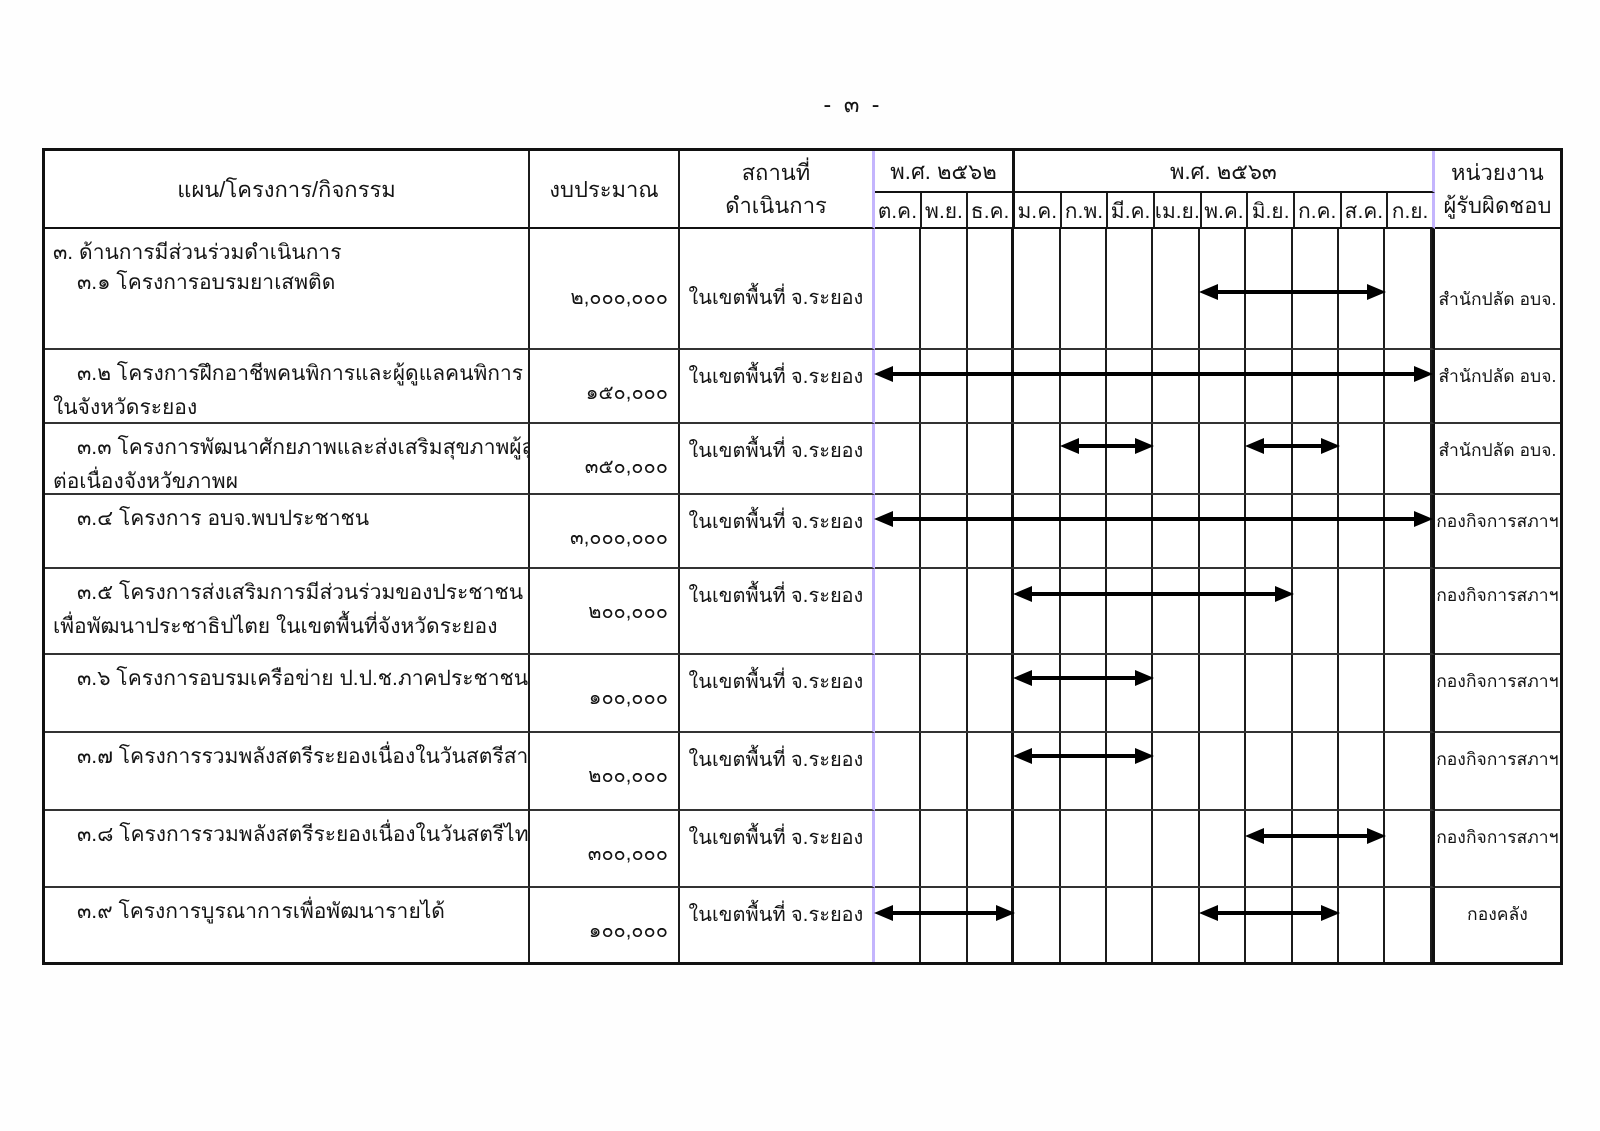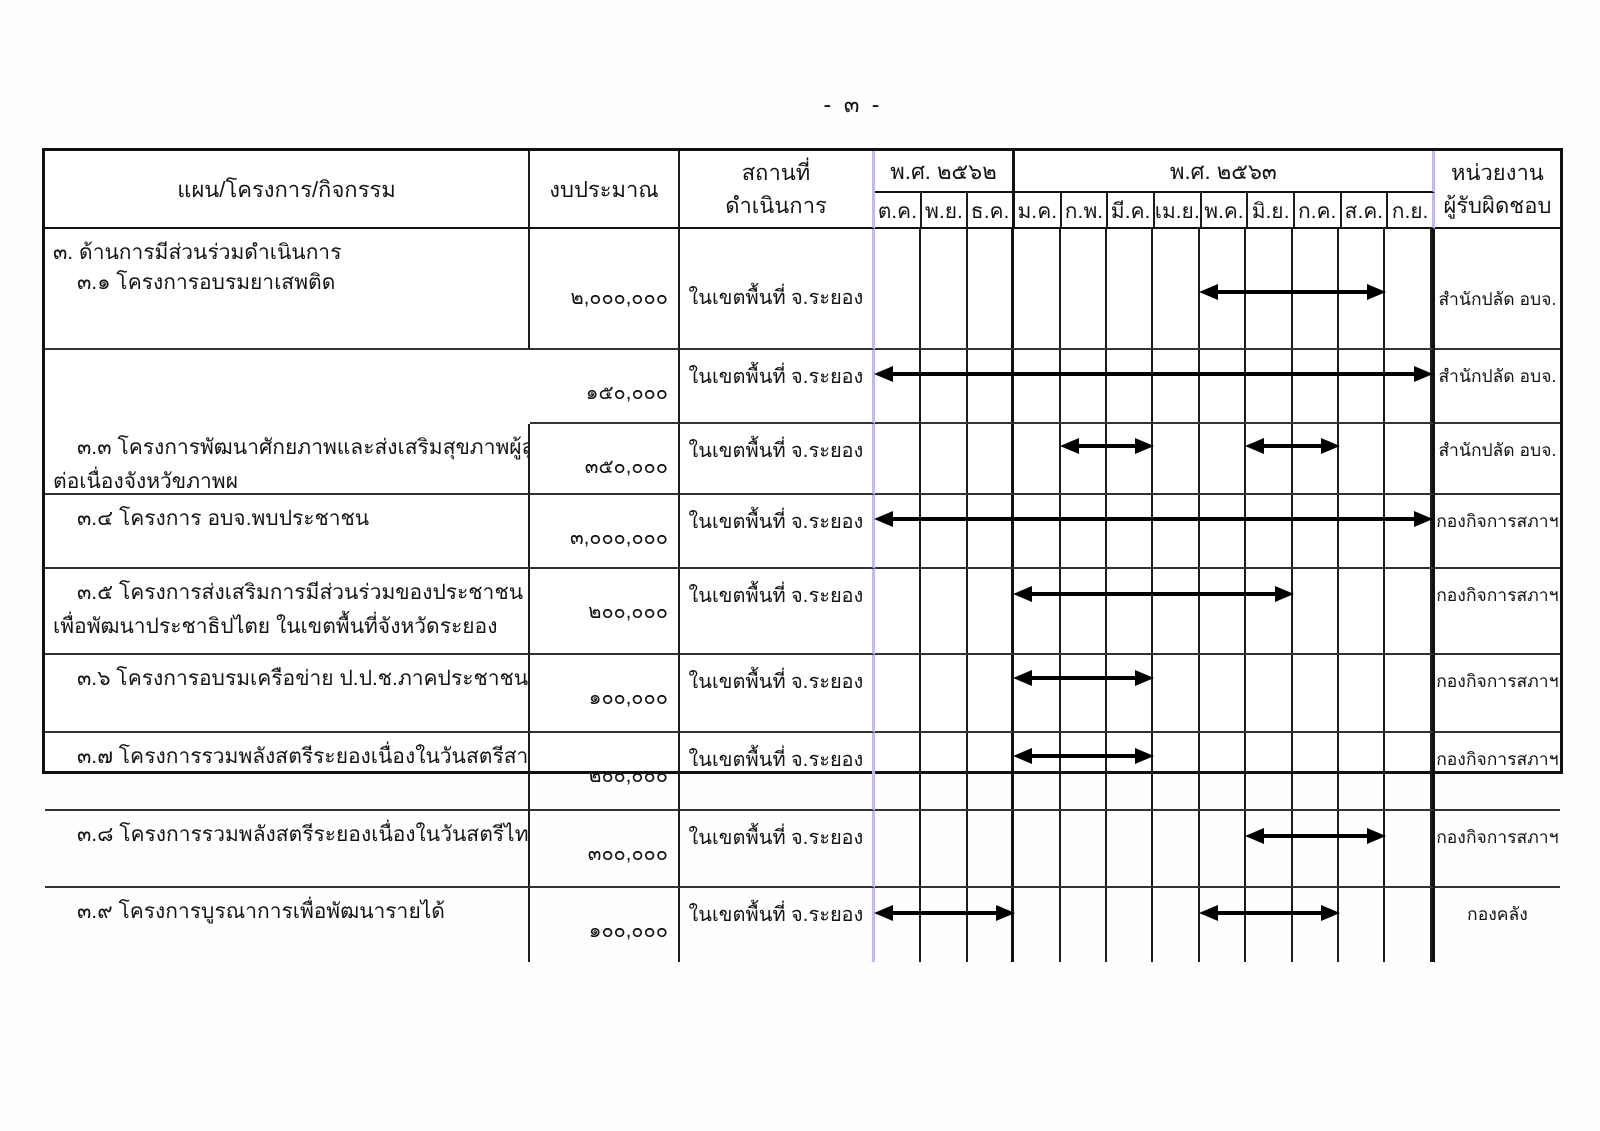--- a/index.html
+++ b/index.html
@@ -5,21 +5,21 @@
   html,body { margin:0; padding:0; }
   body {
     width:1600px; height:1131px; background:#fefefe; position:relative;
     font-family:"Liberation Sans","DejaVu Sans",sans-serif; color:#141414;
   }
   .pagenum {
     position:absolute; top:86px; left:753px; width:200px; text-align:center;
     font-size:23px; letter-spacing:3px;
   }
   .tbl {
-    position:absolute; left:42px; top:148px; width:1521px; height:626px;
+    position:absolute; left:42px; top:148px; width:1521px; height:817px;
     box-sizing:border-box; border:3px solid #111; background:#fff;
     display:grid;
     grid-template-columns:485px 150px 195px repeat(12,46.666px) 125px;
     grid-template-rows:42px 36px 121px 74px 71px 74px 86px 78px 78px 77px 74px;
   }
   .c { box-sizing:border-box; border-right:2px solid #1c1c1c; border-bottom:2px solid #333;
        font-size:21px; overflow:hidden; }
   .hc { display:flex; flex-direction:column; align-items:center; justify-content:center;
         text-align:center; font-size:22px; line-height:33px; border-bottom:2px solid #111; }
   .mh { display:flex; align-items:center; justify-content:center; font-size:21px;
@@ -102,20 +102,24 @@
       <div class="mcell"></div>
       <div class="mcell"></div>
       <div class="mcell"></div>
       <div class="mcell"></div>
       <div class="bar" style="left: calc(58.3333%); width: calc(33.3333%); top: 55px;">
         <span class="ln"></span>
       </div>
     </div>
   <div class="c unitc nr pt-deepu" style="grid-area:3/16">สำนักปลัด อบจ.</div>
 
+  <div class="c plan" style="grid-area:4/1">
+    <div class="l1">๓.๒ โครงการฝึกอาชีพคนพิการและผู้ดูแลคนพิการ</div>
+    <div class="l2">ในจังหวัดระยอง</div>
+  </div>
   <div class="c budget" style="grid-area:4/2">๑๕๐,๐๐๐</div>
   <div class="c loc er" style="grid-area:4/3">ในเขตพื้นที่ จ.ระยอง</div>
   <div class="gantt" style="grid-area:4/4/5/16">
       <div class="mcell"></div>
       <div class="mcell"></div>
       <div class="mcell yb"></div>
       <div class="mcell"></div>
       <div class="mcell"></div>
       <div class="mcell"></div>
       <div class="mcell"></div>

